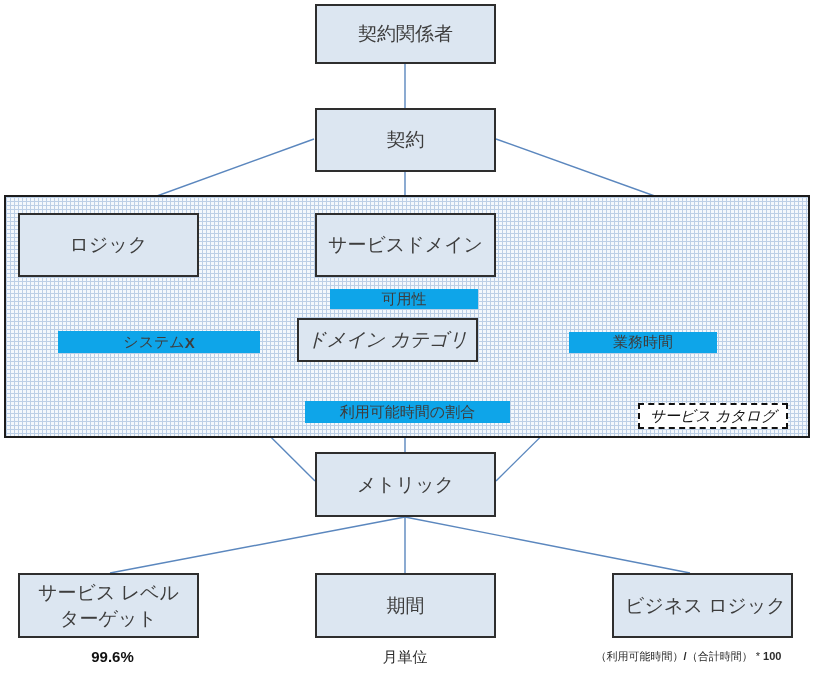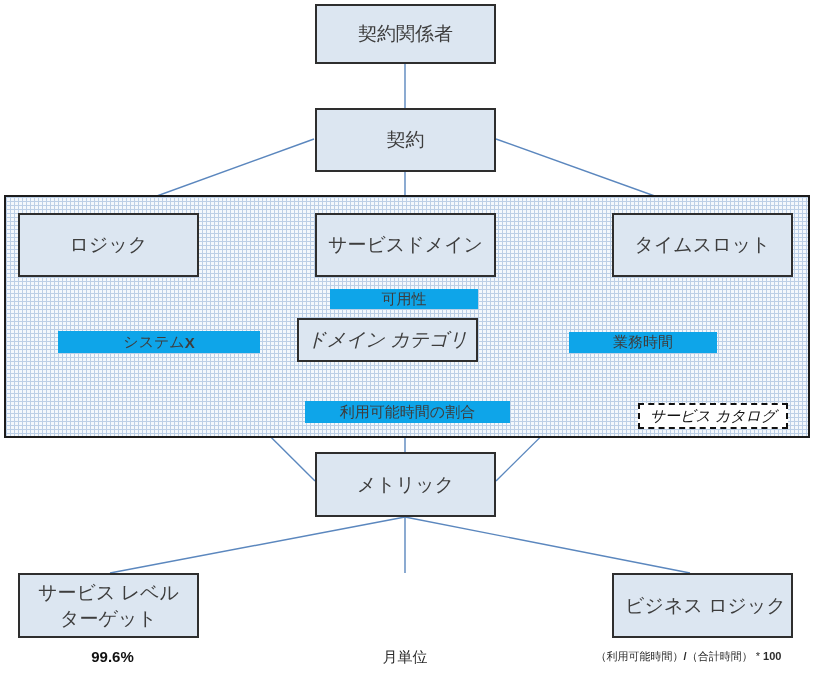--- a/index.html
+++ b/index.html
@@ -80,25 +80,25 @@
       <line x1="405" y1="517" x2="690" y2="573"></line>
     </g>
   </svg>
 
   <div class="region"></div>
 
   <div class="node" id="n-stakeholder">契約関係者</div>
   <div class="node" id="n-contract">契約</div>
   <div class="node" id="n-service">ロジック</div>
   <div class="node" id="n-service-domain">サービスドメイン</div>
-  <div class="node" id="n-time-slot">タイムスロット</div>
   <div class="node" id="n-domain-category">ドメイン カテゴリ</div>
   <div class="node" id="n-metric">メトリック</div>
   <div class="node" id="n-slt">サービス レベル
 ターゲット</div>
+  <div class="node" id="n-period">期間</div>
   <div class="node" id="n-business-logic">ビジネス ロジック</div>
 
   <div class="lbl" id="l-availability">可用性</div>
   <div class="lbl" id="l-system-x">
       <span>システム </span>
       <span class="bold">X</span>
     </div>
   <div class="lbl" id="l-business-hours">業務時間</div>
   <div class="lbl" id="l-ratio">利用可能時間の割合</div>
   <div class="catalog" id="l-catalog">サービス カタログ</div>

